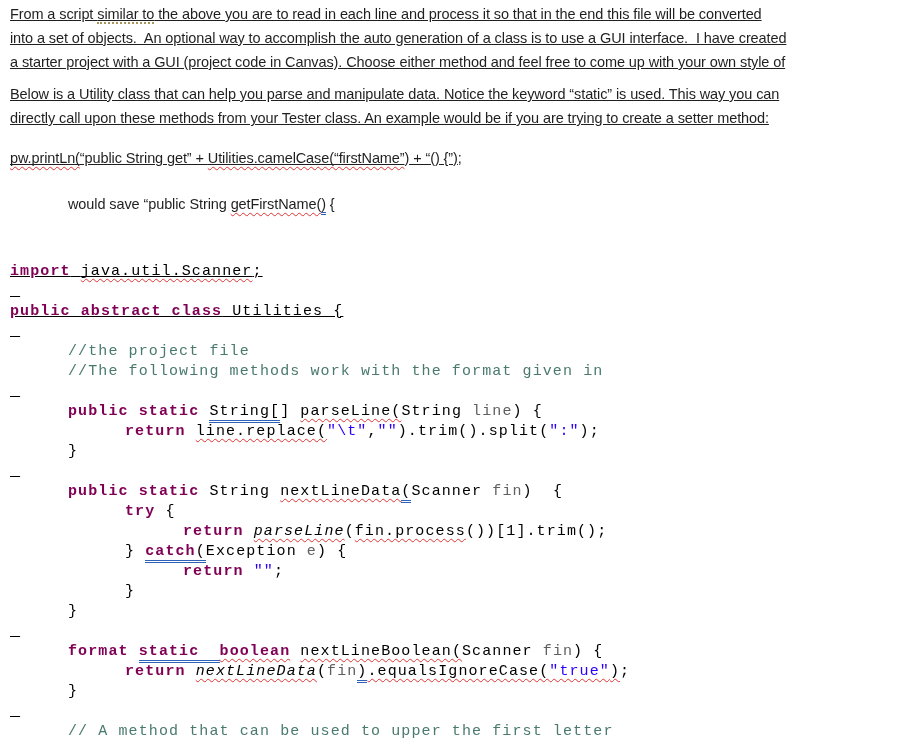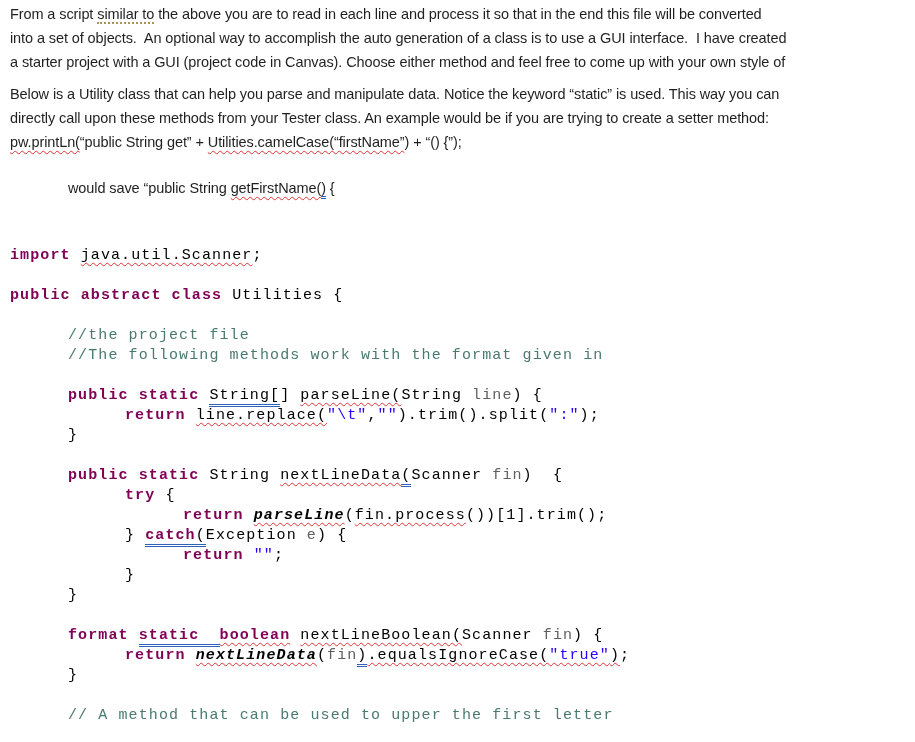--- a/index.html
+++ b/index.html
@@ -20,29 +20,29 @@
     color:#1f1f1f;
     letter-spacing:-0.1px;
   }
   .code .line {
     font-family:"Liberation Mono","DejaVu Sans Mono", monospace;
     font-size:15px;
     letter-spacing:1.1px;
     line-height:20px;
     color:#000000;
   }
-  .ind0 { padding-left:0; }
+  .ind0 { padding-left:0;text-decoration:underline; }
   .ind1 { padding-left:58px; }
   .ind2 { padding-left:115px; }
   .ind3 { padding-left:173px; }
   .kw  { color:#7f0055; font-weight:bold; }
   .str { color:#2a00ff; }
   .com { color:#4a7a6e; }
   .par { color:#606060; }
-  .it  { font-style:italic;font-weight:bold; }
+  .it  { font-style:italic; }
   .sqr {
     text-decoration-line:underline;
     text-decoration-style:wavy;
     text-decoration-color:#e03434;
     text-decoration-thickness:1px;
     text-underline-offset:3px;
     text-decoration-skip-ink:none;
   }
   .dbl { border-bottom:3px double #2e62b8; }
   .dot { border-bottom:2px dotted #a89659; }
@@ -50,21 +50,21 @@
 </head>
 <body>
 
 <div class="page">
   <div id="doc">
       <div class="block para" style="margin-bottom: 8px;">
         <div class="line ind0"><span>From a script </span><span class="dot">similar to</span><span> the above you are to read in each line and process it so that in the end this file will be converted</span></div>
         <div class="line ind0"><span>into a set of objects.  An optional way to accomplish the auto generation of a class is to use a GUI interface.  I have created</span></div>
         <div class="line ind0"><span>a starter project with a GUI (project code in Canvas). Choose either method and feel free to come up with your own style of</span></div>
       </div>
-      <div class="block para" style="">
+      <div class="block para" style="margin-bottom: 16px;">
         <div class="line ind0"><span>Below is a Utility class that can help you parse and manipulate data. Notice the keyword “static” is used. This way you can</span></div>
         <div class="line ind0"><span>directly call upon these methods from your Tester class. An example would be if you are trying to create a setter method:</span></div>
       </div>
       <div class="block para" style="margin-bottom: 22px;">
         <div class="line ind0"><span class="sqr">pw.printLn(</span><span>“public String get” + </span><span class="sqr">Utilities.camelCase(</span><span class="sqr">“firstName”</span><span>) + “() {”);</span></div>
       </div>
       <div class="block para" style="margin-bottom: 46px;">
         <div class="line ind1"><span>would save “public String </span><span class="sqr">getFirstName(</span><span class="dbl">)</span><span> {</span></div>
       </div>
       <div class="block code" style="margin-bottom: 0px;">

